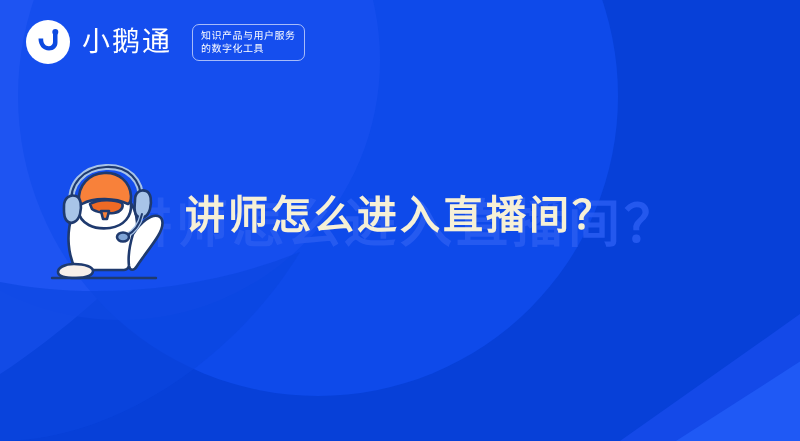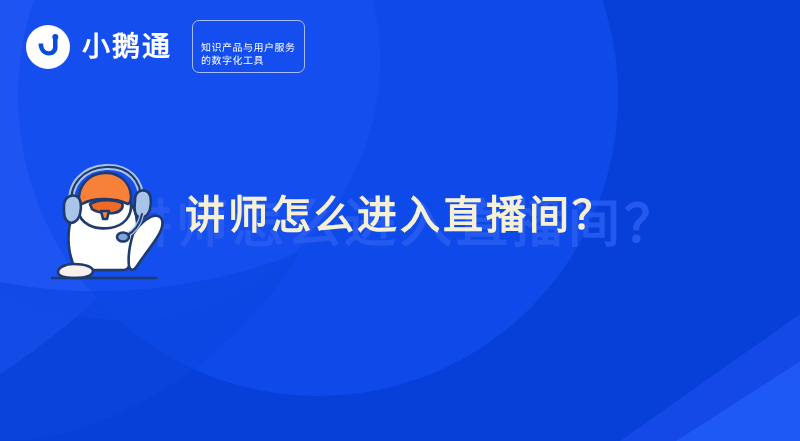--- a/index.html
+++ b/index.html
@@ -41,29 +41,29 @@
     font-family:"Liberation Sans","DejaVu Sans",sans-serif;
   }
 
   
   .logo-lockup{
     position:absolute;left:26px;top:20px;
     display:flex;align-items:center;gap:12px;
   }
   .logo-mark{width:44px;height:44px;display:block;flex:0 0 auto;}
   .brand-name{
-    font-size:28px;font-weight:700;color:#ffffff;letter-spacing:2px;
+    font-size:28px;font-weight:400;color:#ffffff;letter-spacing:2px;
     line-height:1;white-space:nowrap;
     font-family:"Liberation Sans","DejaVu Sans",sans-serif;
   }
   .tagline-box{
     margin-left:8px;
     border:1px solid rgba(255,255,255,.62);
     border-radius:7px;
-    padding:20px 8px 5px 8px;
+    padding:4px 8px 5px 8px;
     color:#ffffff;
     font-size:10px;line-height:13px;letter-spacing:.5px;
     white-space:nowrap;
     font-family:"Liberation Sans","DejaVu Sans",sans-serif;
   }
   .tagline-box span{display:block;}
 
   
   .mascot{position:absolute;left:38px;top:148px;width:150px;height:135px;}
   .mascot svg{display:block;width:150px;height:135px;}

